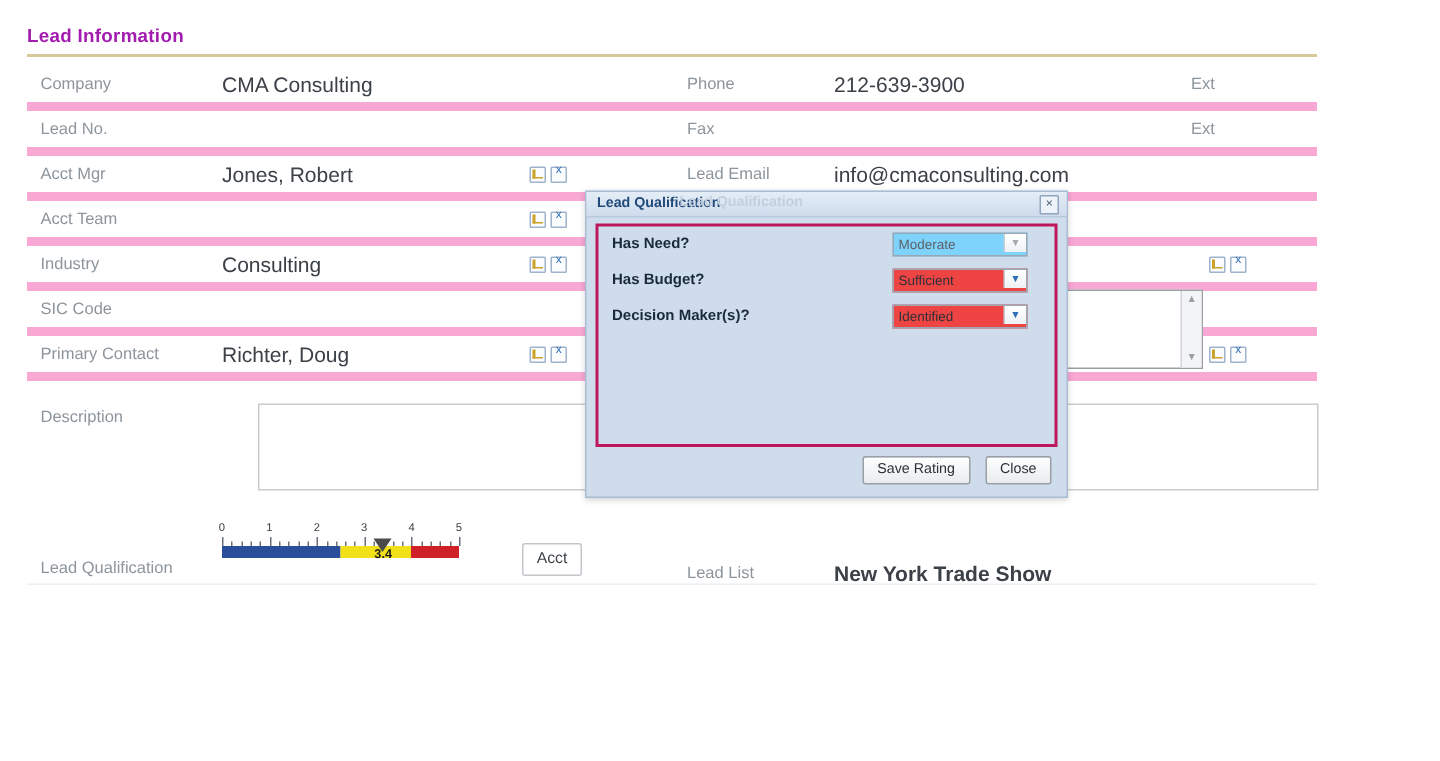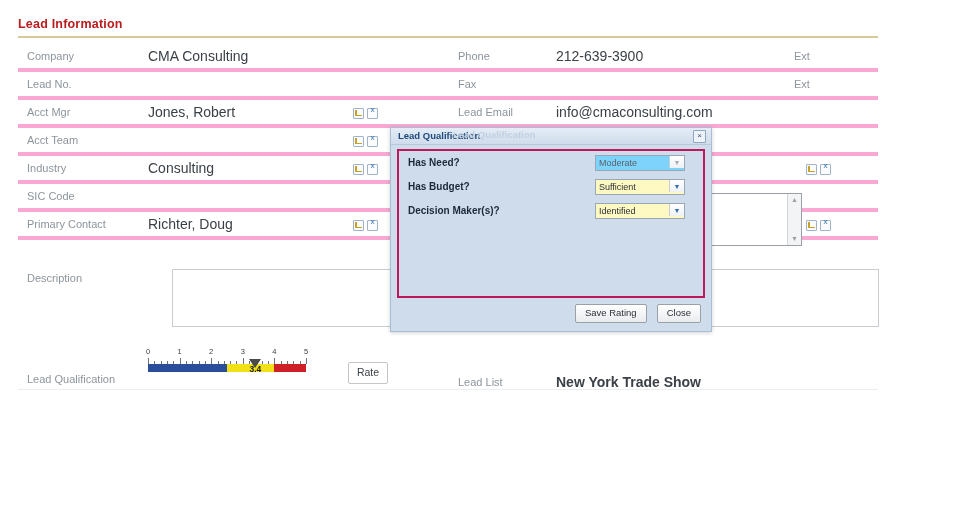--- a/index.html
+++ b/index.html
@@ -10,33 +10,33 @@
     font-size:11px;
     color:#555c63;
     overflow:hidden;
     position:relative;
   }
   #root{position:relative;width:960px;height:507px;}
 
   
   .page-title{
     position:absolute;left:18px;top:17px;
-    font-size:12.5px;font-weight:bold;color:#b91c1c;
+    font-size:12.5px;font-weight:bold;color:#a21caf;
     letter-spacing:.2px;
   }
   .title-rule{
     position:absolute;left:18px;top:36px;width:860px;height:2px;
     background:#d8c89a;
   }
 
   
   .form{position:absolute;left:0;top:44px;width:960px;}
   .row{
     position:relative;height:24px;
-    border-bottom:4px solid #f9a8d4;
+    border-bottom:6px solid #f9a8d4;
     margin:0 18px 0 18px;width:860px;
   }
   .cell{position:absolute;top:0;height:24px;line-height:24px;white-space:nowrap;}
   .lbl{color:#8d959c;font-size:11px;}
   .val{color:#3b4147;font-size:14px;}
 
   
   .c-lbl-l{left:9px;}
   .c-val-l{left:130px;}
   .c-ico-l{left:335px;}
@@ -145,21 +145,21 @@
     position:absolute;left:6px;top:21px;right:6px;bottom:33px;
     background:#cfdcec;border:2px solid #be185d;
   }
   .q-row{position:relative;height:20px;margin-top:4px;}
   .q-label{
     position:absolute;left:9px;top:2px;font-size:10px;font-weight:bold;
     color:#1a2a3a;
   }
   .q-select{
     position:absolute;left:196px;top:0;width:88px;height:14px;
-    border:1px solid #9aa7b5;background:#fef9c3;
+    border:1px solid #9aa7b5;background:#ef4444;
     font-size:9px;color:#2b3138;
   }
   .q-select .txt{position:absolute;left:3px;top:1px;line-height:12px;}
   .q-select .arw{
     position:absolute;right:0;top:0;width:14px;height:12px;
     border-left:1px solid #c6cdd5;
     background:linear-gradient(#ffffff,#eef1f5);
     color:#2f6fb5;font-size:7px;line-height:13px;text-align:center;
   }
   .q-select.muted{background:#7dd3fc;}
@@ -276,21 +276,21 @@
         <span class="tick major" style="left:100%"></span>
       </div>
     <div class="gauge-bar" id="gauge-bar">
         <span class="seg" style="left:0%;width:50%;background:#2b4e9b"></span>
         <span class="seg" style="left:50%;width:30%;background:#f2e118"></span>
         <span class="seg" style="left:80%;width:20%;background:#cf2027"></span>
         <span class="marker" style="left:68%"></span>
       </div>
     <div class="gauge-val" id="gauge-val" style="left: 68%;">3.4</div>
   </div>
-  <div class="rate-btn">Rate</div>
+  <div class="rate-btn">Acct</div>
 
   <div class="cell lbl" style="position:absolute;left:458px;top:370px;">Lead List</div>
   <div class="cell val" style="position:absolute;left:556px;top:370px;font-weight:bold;">New York Trade Show</div>
   <div style="position:absolute;left:18px;top:389px;width:860px;height:1px;background:#eceef0;"></div>
 
   <div class="dlg">
     <div class="dlg-title">
       <span class="t">Lead Qualification</span>
       <span class="ghost-text">Lead Qualification</span>
       <span class="dlg-close">×</span>

